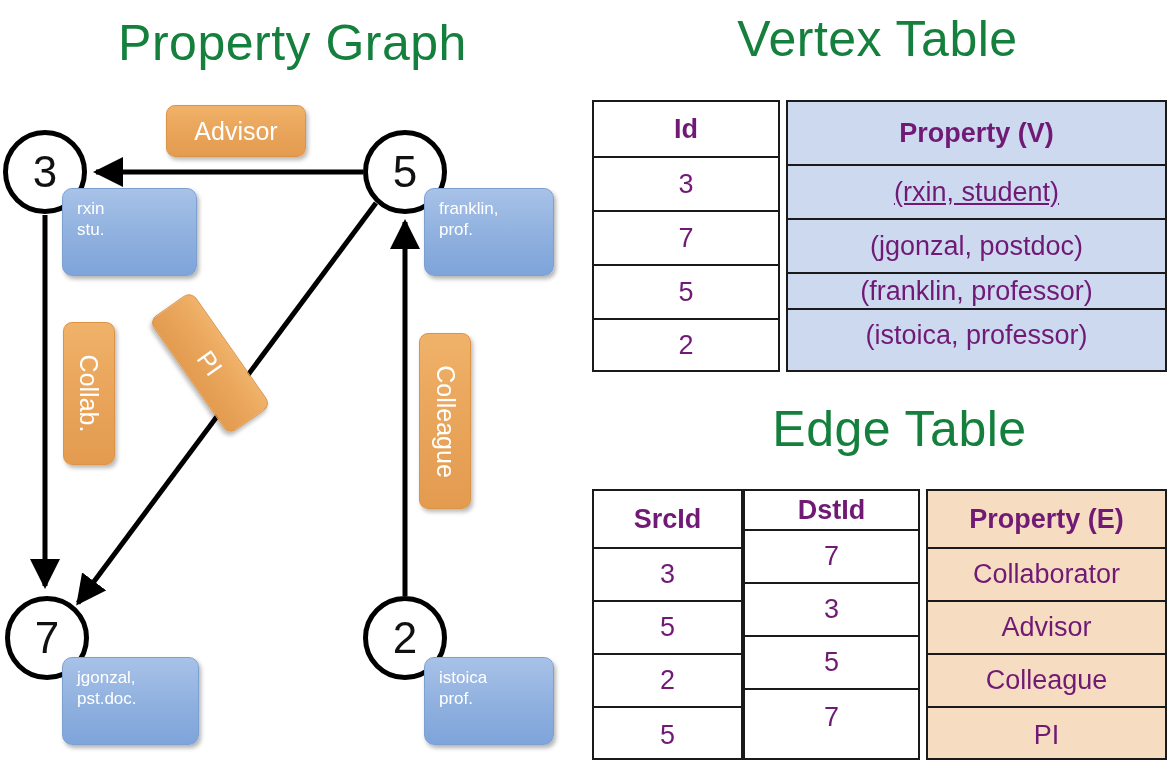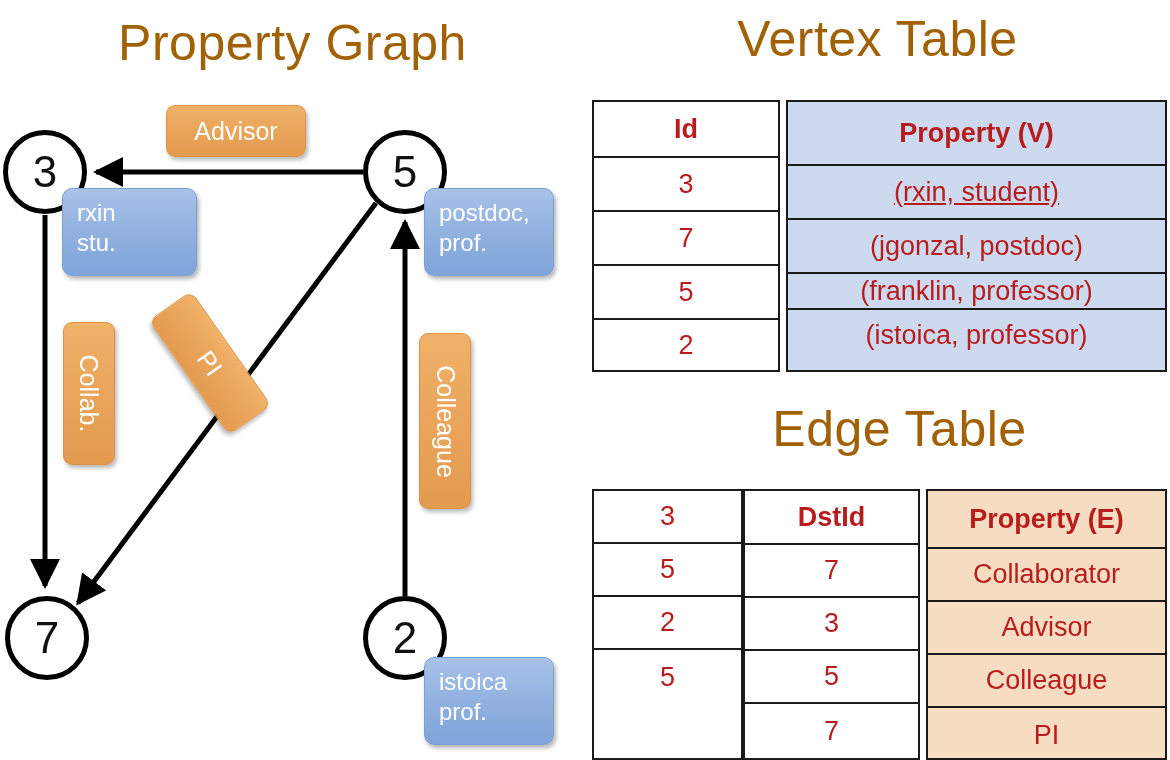--- a/index.html
+++ b/index.html
@@ -16,21 +16,21 @@
     color: #000;
   }
 
   
   .page-title {
     position: absolute;
     font-family: "Liberation Sans", sans-serif;
     font-weight: 300;
     font-size: 50px;
     letter-spacing: 0.5px;
-    color: #a16207;
+    color: #15803d;
     white-space: nowrap;
     text-align: center;
   }
   #title-property-graph { left: 0;   top: 14px;  width: 585px; }
   #title-vertex-table   { left: 585px; top: 10px;  width: 585px; }
   #title-edge-table     { left: 607px; top: 400px; width: 585px; }
 
   
   #graph-panel {
     position: absolute;
@@ -66,21 +66,21 @@
   .prop-box {
     position: absolute;
     box-sizing: border-box;
     border-radius: 10px;
     background: linear-gradient(180deg, #a8c2e8 0%, #93b3e0 45%, #7ea4da 100%);
     border: 1px solid #7ea0cf;
     box-shadow: 2px 3px 4px rgba(0,0,0,0.30);
     color: #ffffff;
     font-family: "Liberation Sans", sans-serif;
     font-weight: 300;
-    font-size: 24px;
+    font-size: 17px;
     line-height: 1.25;
     padding: 9px 0 0 14px;
     z-index: 5;
   }
 
   
   .label-box {
     position: absolute;
     box-sizing: border-box;
     border-radius: 9px;
@@ -113,21 +113,21 @@
   }
   .tbl .cell {
     box-sizing: border-box;
     border-bottom: 2px solid #1a1a1a;
     display: flex;
     align-items: center;
     justify-content: center;
     font-family: "Liberation Sans", sans-serif;
     font-weight: 300;
     font-size: 27px;
-    color: #b91c1c;
+    color: #701a75;
     text-align: right;
     white-space: nowrap;
   }
   .tbl .cell:last-child { border-bottom: none; }
   .tbl .cell.head { font-weight: bold; }
 
   .col.white { background: #ffffff; }
   .col.blue  { background: #ccd9ef; }
   .col.peach { background: #f6dcc1; }
 </style>
@@ -162,24 +162,28 @@
   <div class="node-circle" style="left:363px; top:130px;">5</div>
   <div class="node-circle" style="left:5px;  top:596px;">7</div>
   <div class="node-circle" style="left:363px; top:596px;">2</div>
 
   <div class="prop-box" style="left:62px; top:188px; width:135px; height:88px;">
     <div>rxin</div>
     <div>stu.</div>
   </div>
 
   <div class="prop-box" style="left:424px; top:188px; width:130px; height:88px;">
-    <div>postdoc,</div>
+    <div>franklin,</div>
     <div>prof.</div>
   </div>
 
+  <div class="prop-box" style="left:62px; top:657px; width:137px; height:88px;">
+    <div>jgonzal,</div>
+    <div>pst.doc.</div>
+  </div>
 
   <div class="prop-box" style="left:424px; top:657px; width:130px; height:88px;">
     <div>istoica</div>
     <div>prof.</div>
   </div>
 
   <div class="label-box" style="left:166px; top:105px; width:140px; height:52px;">
     <span>Advisor</span>
   </div>
 
@@ -211,28 +215,29 @@
     <div class="cell" style="height:54px;text-decoration:underline;">(rxin, student)</div>
     <div class="cell" style="height:54px;">(jgonzal, postdoc)</div>
     <div class="cell" style="height:36px;">(franklin, professor)</div>
     <div class="cell" style="height:50px;">(istoica, professor)</div>
   </div>
 </div>
 
 <div class="tbl" id="edge-table" style="left:592px; top:489px; width:575px; height:271px;">
 
   <div class="col white" style="left:0px; width:151px; height:271px;">
+    <div class="cell head" style="height:58px;">SrcId</div>
     <div class="cell" style="height:53px;">3</div>
     <div class="cell" style="height:53px;">5</div>
     <div class="cell" style="height:53px;">2</div>
     <div class="cell" style="height:54px;">5</div>
   </div>
 
   <div class="col white" style="left:151px; width:177px; height:271px;">
-    <div class="cell head" style="height:54px;">DstId</div>
+    <div class="cell head" style="height:40px;">DstId</div>
     <div class="cell" style="height:53px;">7</div>
     <div class="cell" style="height:53px;">3</div>
     <div class="cell" style="height:53px;">5</div>
     <div class="cell" style="height:54px;">7</div>
   </div>
 
   <div class="col peach" style="left:334px; width:241px; height:271px;">
     <div class="cell head" style="height:58px;">Property (E)</div>
     <div class="cell" style="height:53px;">Collaborator</div>
     <div class="cell" style="height:53px;">Advisor</div>

